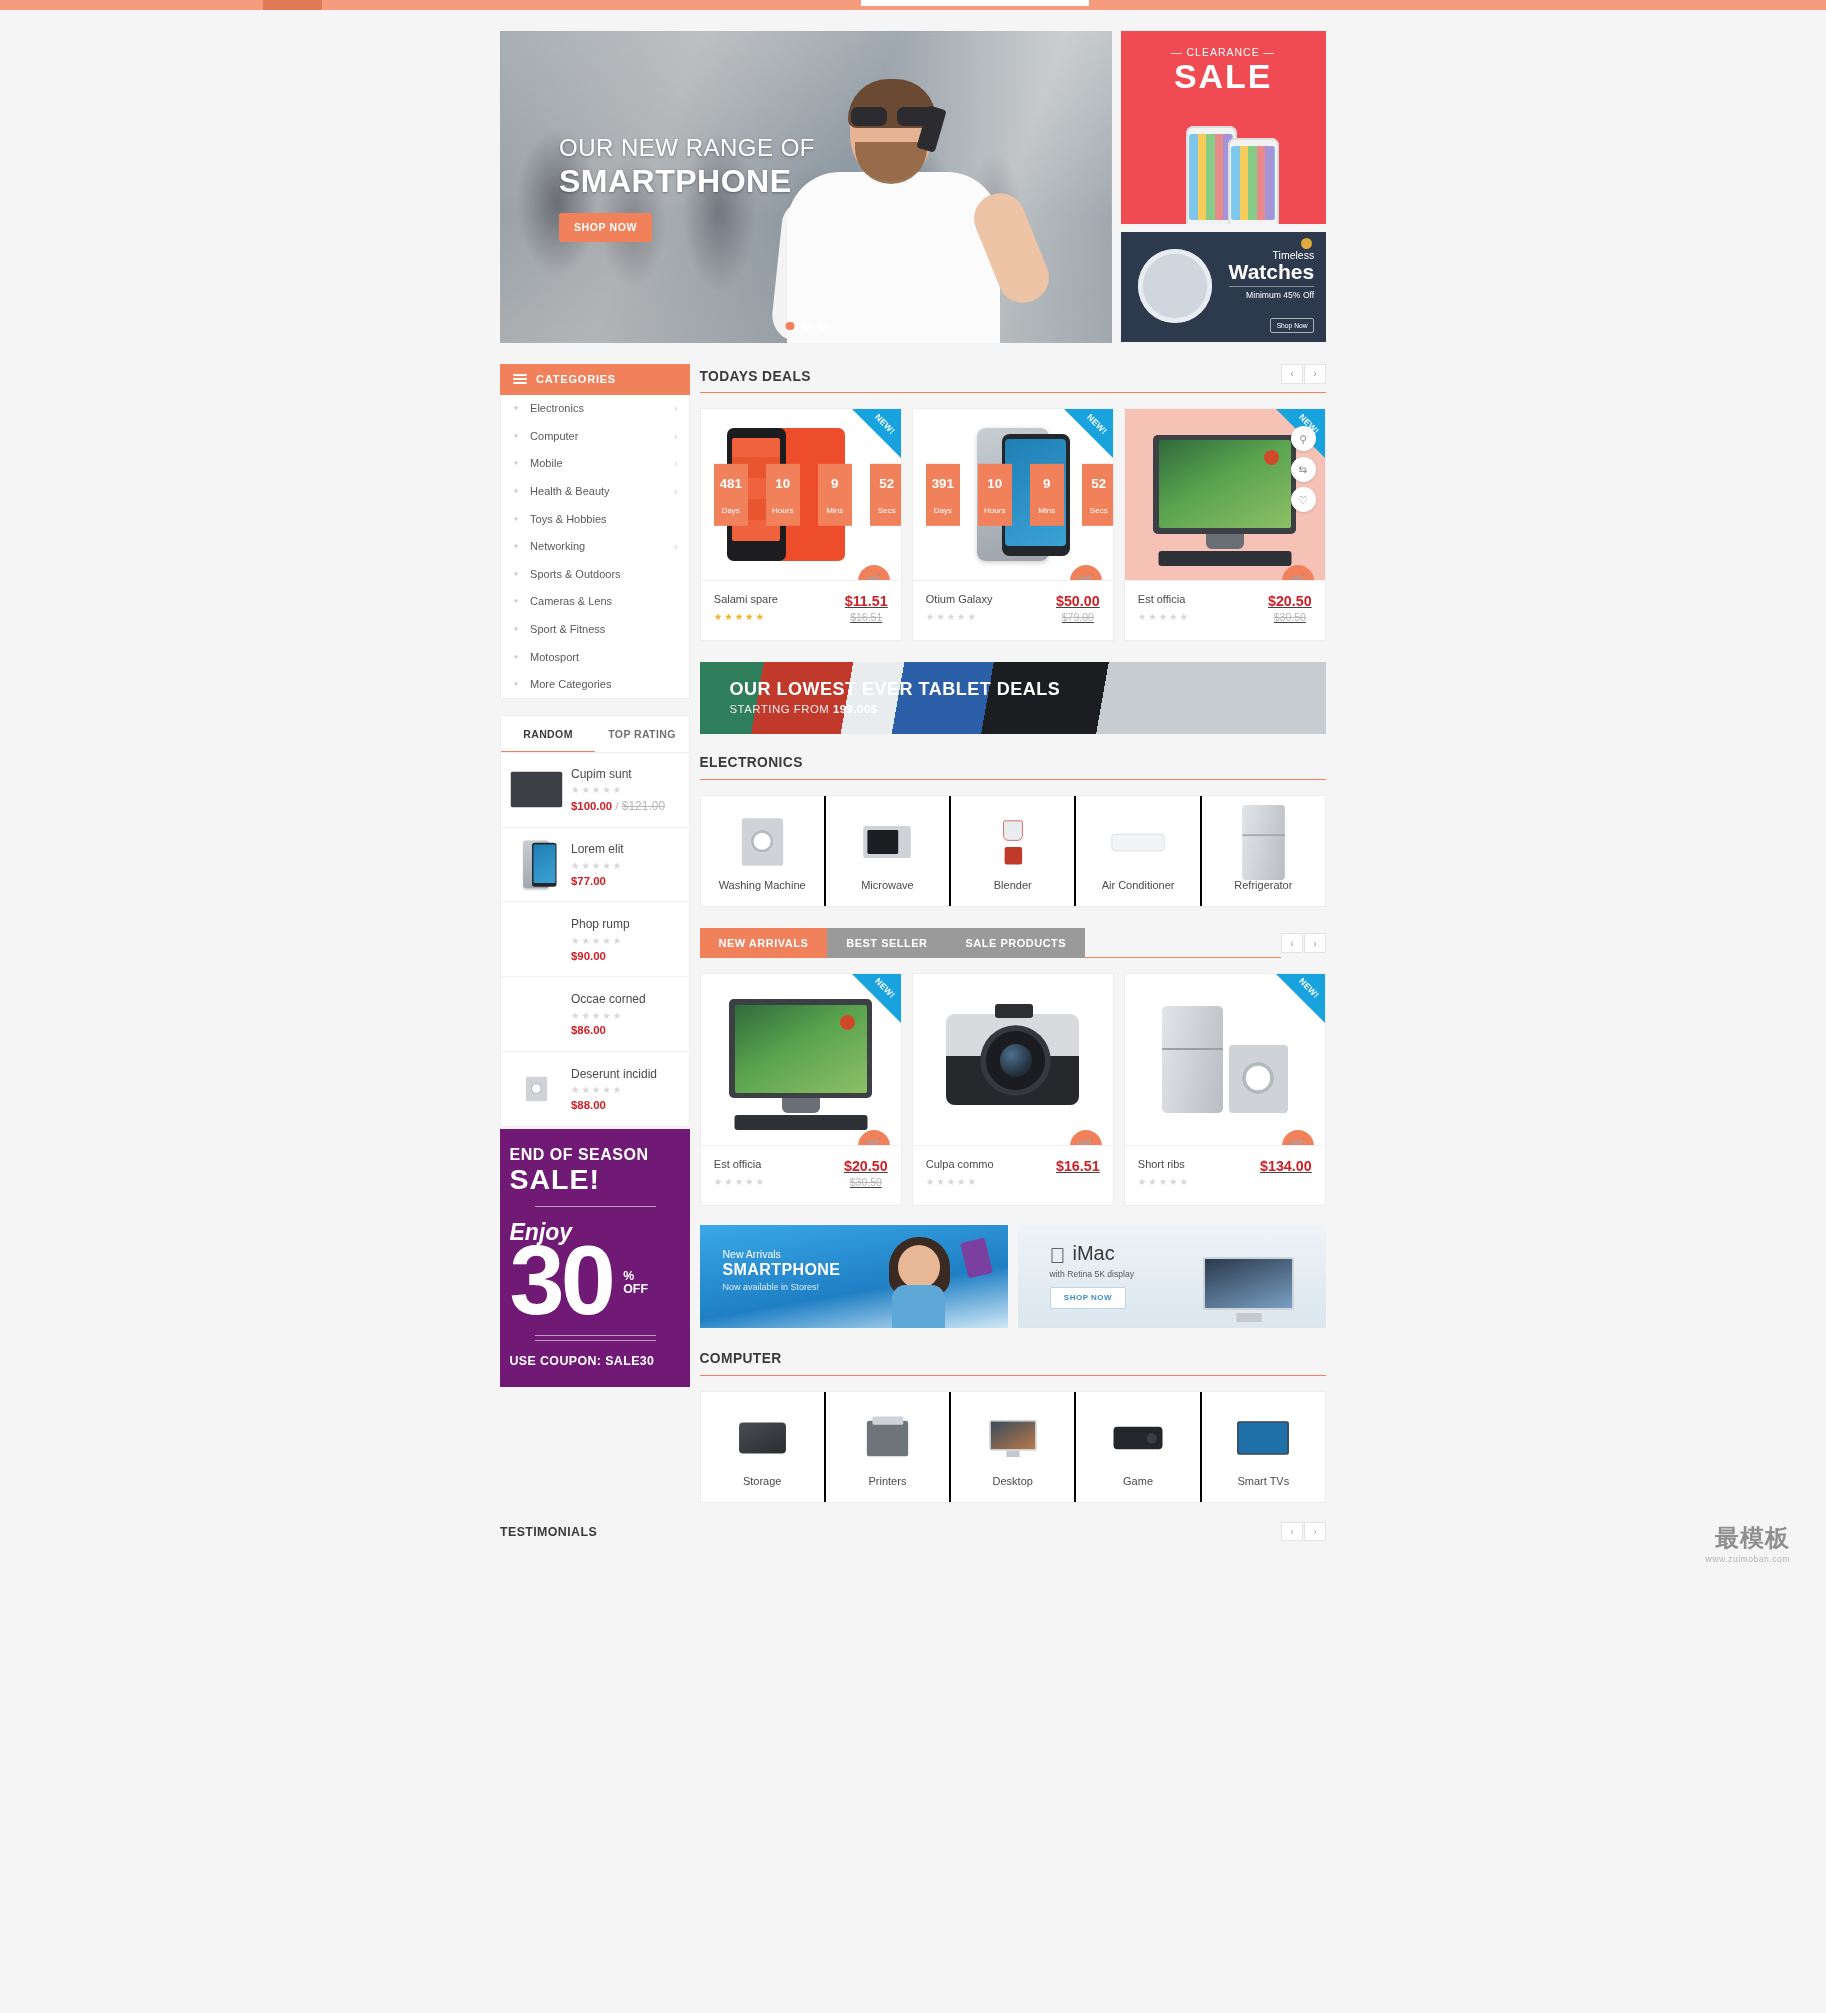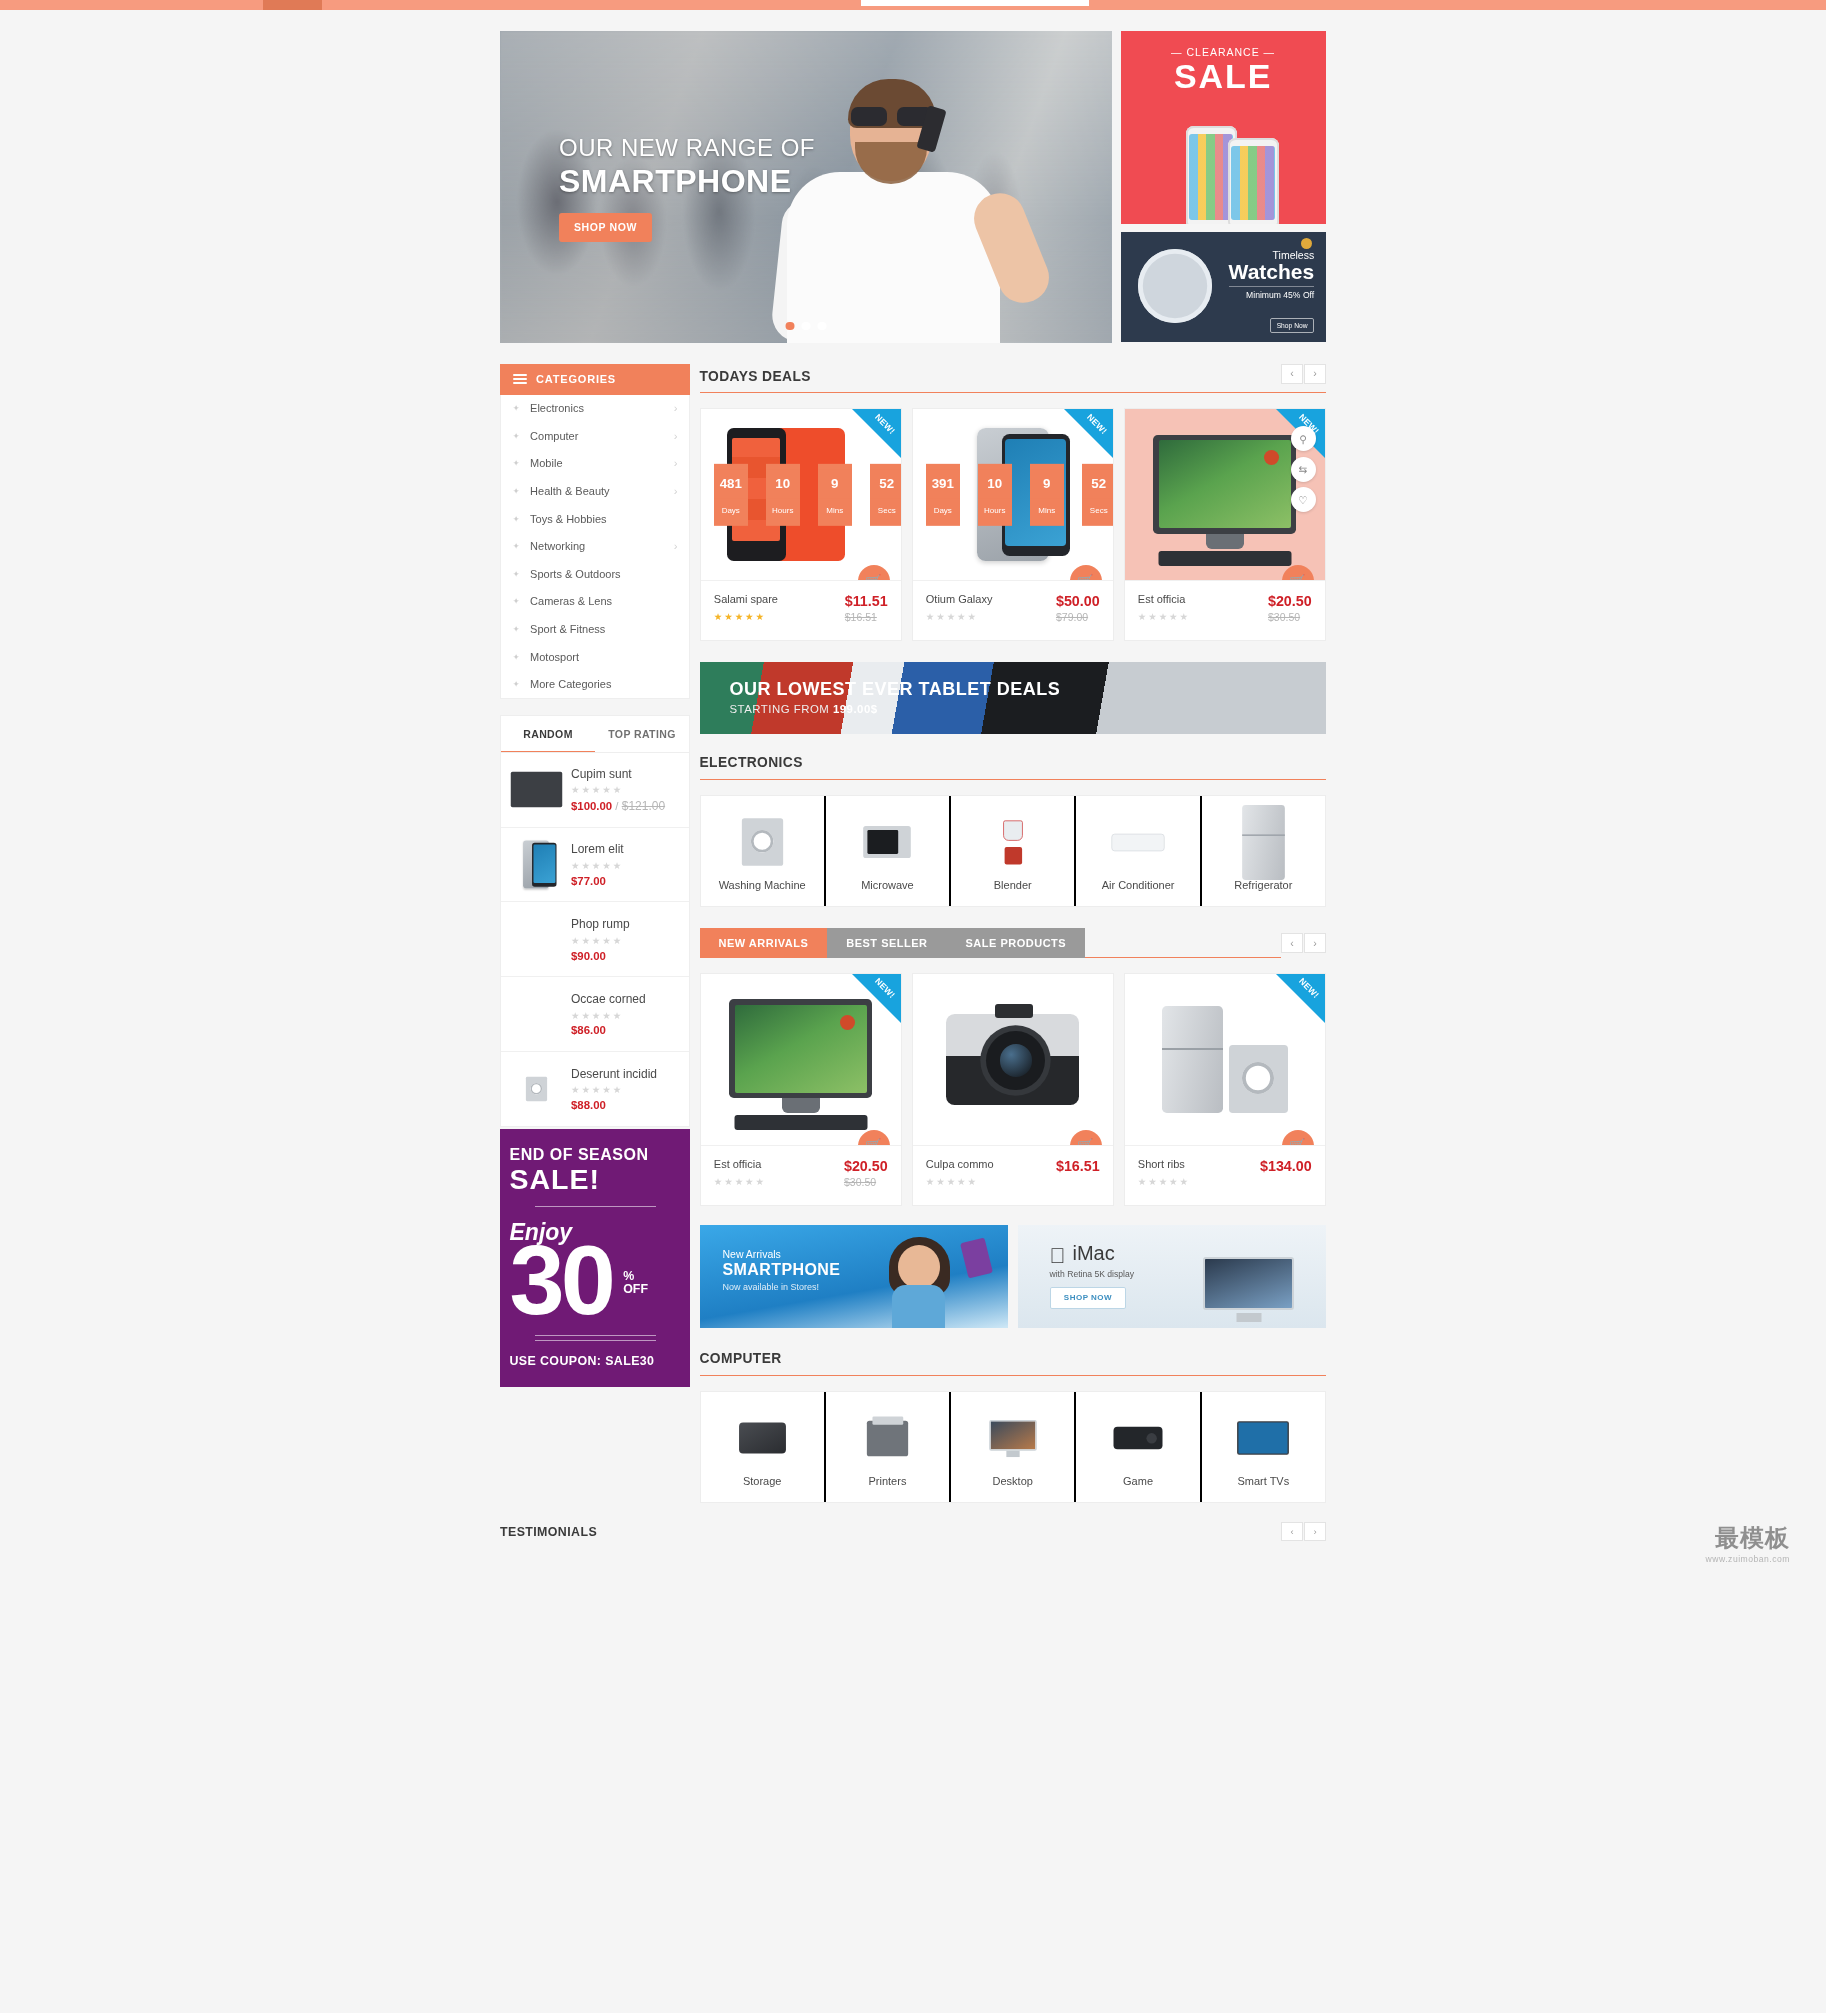--- a/index.html
+++ b/index.html
@@ -128,21 +128,21 @@
   .ribbon-txt { position:absolute; right:3.8px; top:9.5px; color:#fff; font-size:8.6px; font-weight:700; transform:rotate(45deg); transform-origin:center; letter-spacing:0.3px; }
   .timer { position:absolute; left:50%; top:50%; transform:translate(-50%,-50%); display:flex; gap:18px;padding-left:16px; }
   .timer div { background:#f1815b; color:#fff; width:34px; padding:6.7px 0 5.7px; text-align:center; }
   .timer .n { font-size:13.3px; font-weight:700; line-height:1; }
   .timer .u { font-size:8px; margin-top:2.9px; }
   .cart-fab { position:absolute; right:11.4px; bottom:-17px; width:32px; height:32px; border-radius:50%; background:#f1815b; color:#fff; display:flex; align-items:center; justify-content:center; font-size:13.3px; border:0; cursor:pointer; z-index:3; }
   .hover-acts { position:absolute; right:9.5px; top:17px; display:flex; flex-direction:column; gap:5.7px; }
   .hover-acts button { width:25px; height:25px; border-radius:50%; background:#fff; border:0; color:#8a8a8a; font-size:10.5px; cursor:pointer; box-shadow:0 1px 2.9px rgba(0,0,0,.14); }
   .pcard .pfoot { border-top:1px solid #f0f0f0; padding:12.4px 13.3px 14.3px; display:flex; justify-content:space-between; }
   .pcard .pname { font-size:11px; color:#4a4a4a; margin-bottom:5.7px; }
-  .pcard .ppr { text-align:left; }
+  .pcard .ppr { text-align:center;text-decoration:underline; }
   .pcard .ppr .new { font-size:14.3px; color:#cf2027; font-weight:700; }
   .pcard .ppr .old { font-size:10.5px; color:#b6b6b6; text-decoration:line-through; margin-top:1.9px; }
 
   
   .art { position:relative; }
   .art-phone-red { width:88px; height:133px; background:#ee4d2b; border-radius:6.7px; position:relative; }
   .art-phone-red:before { content:""; position:absolute; left:-30px; top:0; width:59px; height:133px; background:#1d1d20; border-radius:6.7px; }
   .art-phone-red:after { content:""; position:absolute; left:-25px; top:9.5px; width:48px; height:103px; background:repeating-linear-gradient(0deg,#f0613d 0 21px,#e8552f 21px 42px); border-radius:1.9px; }
   .art-phone-gray { width:72px; height:133px; background:linear-gradient(160deg,#c9ced3,#9aa1a8); border-radius:8.6px; position:relative; box-shadow:0 1.9px 5.7px rgba(0,0,0,.18); }
   .art-phone-gray:before { content:""; position:absolute; left:25px; top:5.7px; width:68px; height:122px; background:#23262b; border-radius:7.6px; }

